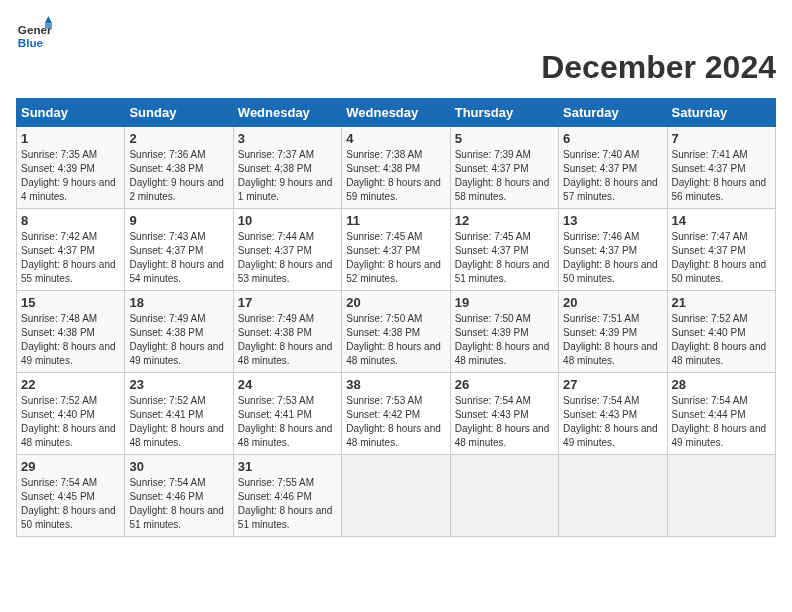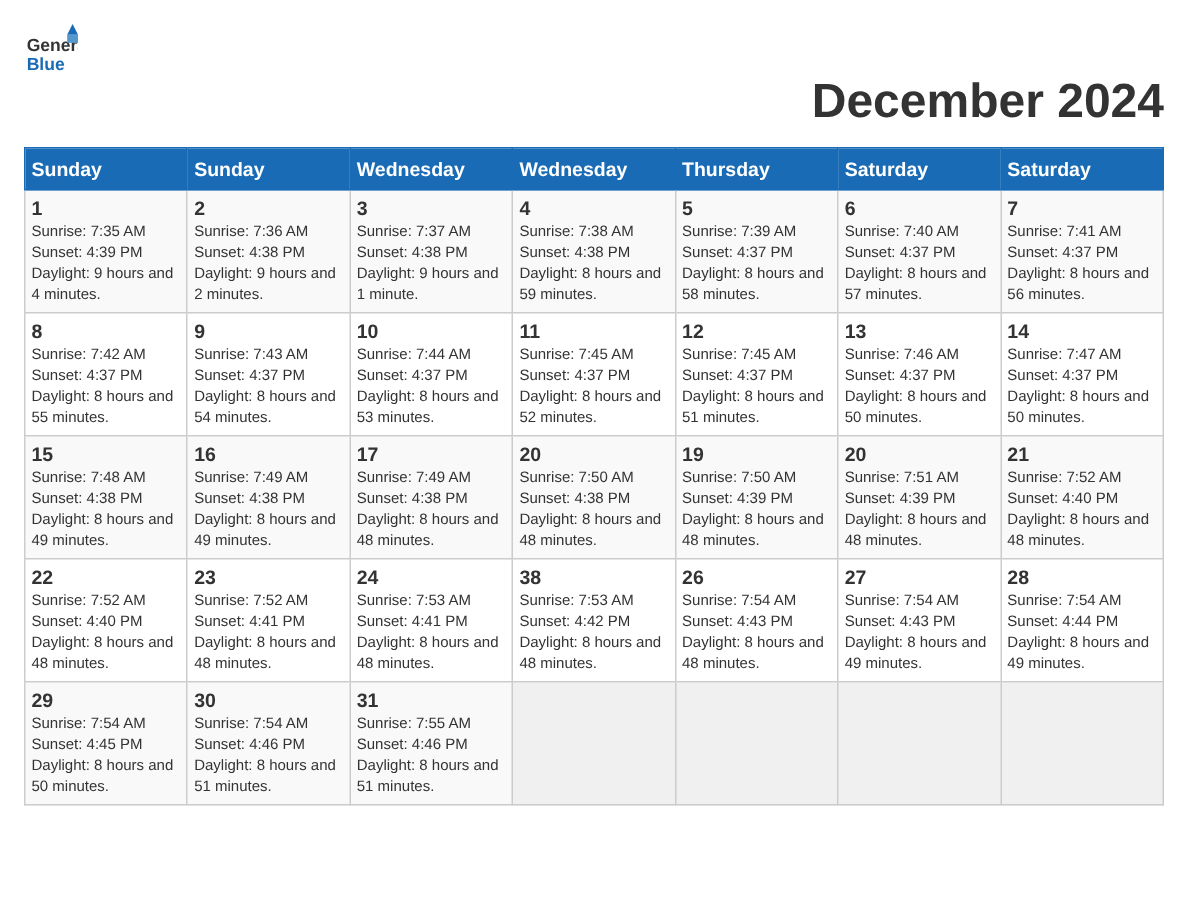--- a/index.html
+++ b/index.html
@@ -173,21 +173,21 @@
           <span class="day-number">14</span>
           <div class="day-info">Sunrise: 7:47 AM<br>Sunset: 4:37 PM<br>Daylight: 8 hours and 50 minutes.</div>
         </td>
       </tr>
       <tr>
         <td>
           <span class="day-number">15</span>
           <div class="day-info">Sunrise: 7:48 AM<br>Sunset: 4:38 PM<br>Daylight: 8 hours and 49 minutes.</div>
         </td>
         <td>
-          <span class="day-number">16</span>
+          <span class="day-number">18</span>
           <div class="day-info">Sunrise: 7:49 AM<br>Sunset: 4:38 PM<br>Daylight: 8 hours and 49 minutes.</div>
         </td>
         <td>
           <span class="day-number">17</span>
           <div class="day-info">Sunrise: 7:49 AM<br>Sunset: 4:38 PM<br>Daylight: 8 hours and 48 minutes.</div>
         </td>
         <td>
           <span class="day-number">20</span>
           <div class="day-info">Sunrise: 7:50 AM<br>Sunset: 4:38 PM<br>Daylight: 8 hours and 48 minutes.</div>
         </td>

